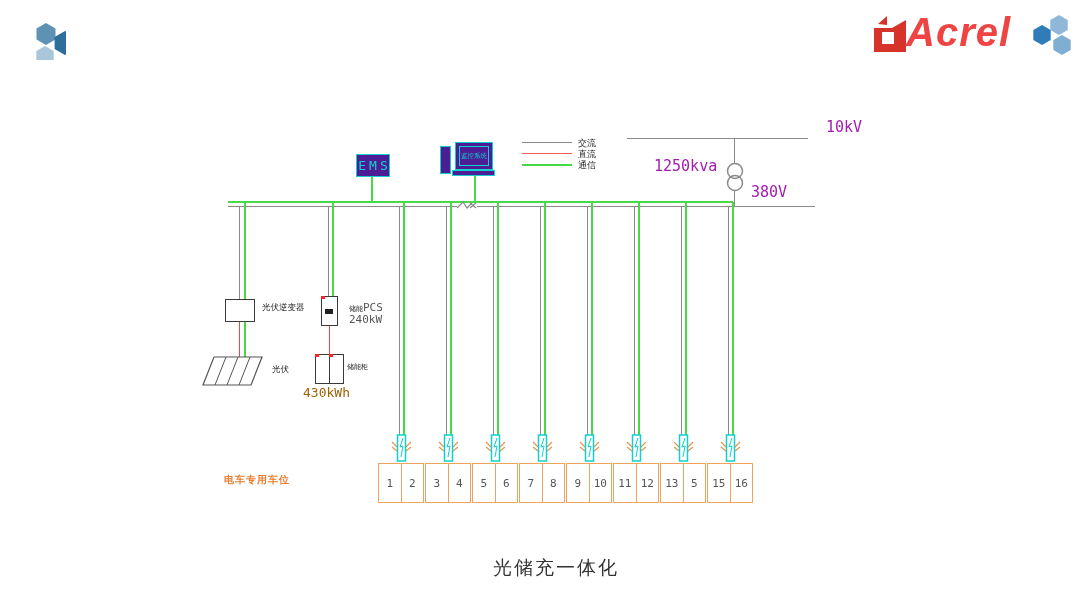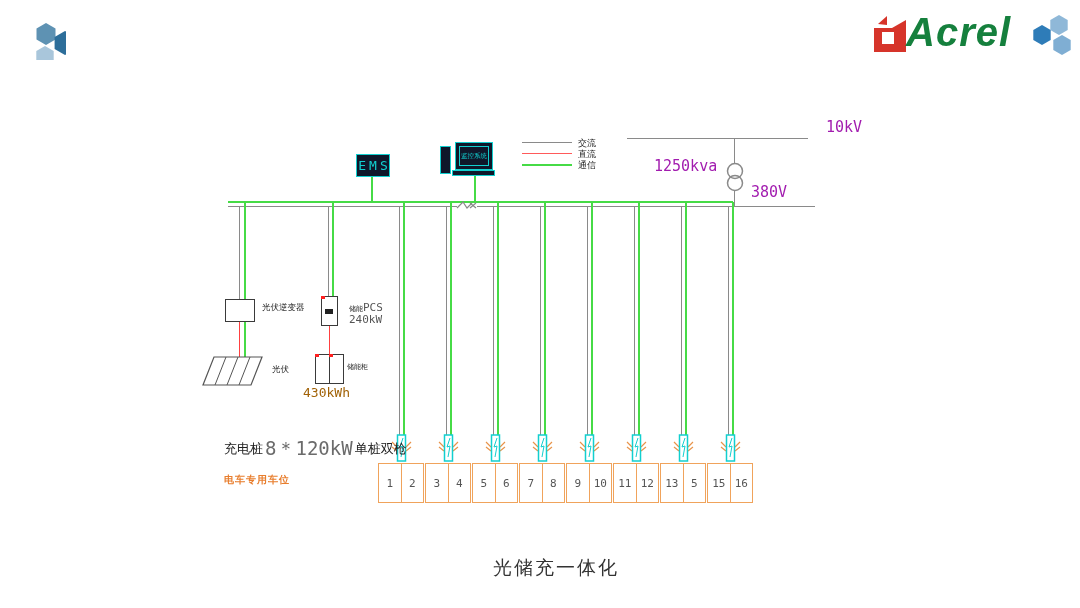--- a/index.html
+++ b/index.html
@@ -3,35 +3,35 @@
 <meta charset="utf-8">
 <style>
   html,body{margin:0;padding:0;background:#fff;}
   #page{position:relative;width:1080px;height:608px;background:#ffffff;overflow:hidden;
         font-family:"Liberation Sans",sans-serif;}
 
   
   .title{position:absolute;left:64px;top:16px;font-family:"Liberation Serif",serif;
          font-weight:700;font-size:28px;color:#111;letter-spacing:2px;white-space:nowrap;}
   .brand{position:absolute;left:906px;top:10px;font-style:italic;font-weight:800;
-         font-size:40px;color:#15803d;letter-spacing:1px;}
+         font-size:40px;color:#ef4444;letter-spacing:1px;}
 
   
   .hline{position:absolute;height:0;border-top:1.5px solid #8A8A8A;}
   .vline{position:absolute;width:0;border-left:1.5px solid #8A8A8A;}
   .hgreen{position:absolute;height:0;border-top:2px solid #46DB46;}
   .vgreen{position:absolute;width:0;border-left:2px solid #46DB46;}
   .vred{position:absolute;width:0;border-left:1.5px solid #FF4040;}
 
   
   .cad{position:absolute;font-family:"DejaVu Sans Mono",monospace;color:#a21caf;white-space:nowrap;}
   .lbl{position:absolute;color:#222;white-space:nowrap;}
 
   
-  .cyanbox{position:absolute;border:1.5px solid #12CFCF;background:#0f172a;box-sizing:border-box;}
+  .cyanbox{position:absolute;border:1.5px solid #12CFCF;background:#4c1d95;box-sizing:border-box;}
   .ems{left:356px;top:154px;width:34px;height:23px;color:#12CFCF;
        font-family:"DejaVu Sans Mono",monospace;font-size:13px;letter-spacing:3px;
        display:flex;align-items:center;justify-content:center;padding-left:3px;}
   .scr-in{position:absolute;left:3px;top:3px;right:3px;bottom:3px;border:1px solid #12CFCF;
           display:flex;align-items:center;justify-content:center;
           color:#12CFCF;font-size:6.5px;white-space:nowrap;}
 
   
   .leg-line{position:absolute;width:50px;height:0;}
   .leg-lbl{position:absolute;font-size:9px;color:#222;white-space:nowrap;}
@@ -221,25 +221,20 @@
     <rect x="7.5" y="2" width="8" height="26" fill="#fff" stroke="#12CFCF" stroke-width="1.5"></rect>
     <polyline points="13,5 10,14 13,13 11,24" fill="none" stroke="#12CFCF" stroke-width="1"></polyline>
   </svg>
   <svg class="gun" style="left:719px" width="23" height="30">
     <path d="M2,9 L7,14 M2,14 L7,18" stroke="#E8944A" stroke-width="1.2" fill="none"></path>
     <path d="M21,9 L16,14 M21,14 L16,18" stroke="#E8944A" stroke-width="1.2" fill="none"></path>
     <rect x="7.5" y="2" width="8" height="26" fill="#fff" stroke="#12CFCF" stroke-width="1.5"></rect>
     <polyline points="13,5 10,14 13,13 11,24" fill="none" stroke="#12CFCF" stroke-width="1"></polyline>
   </svg>
 
-  <div class="charge-label">
-    <span class="cn">充电桩</span>
-    <span class="big">8＊120kW</span>
-    <span class="cn">单桩双枪</span>
-  </div>
   <div class="parking-label">电车专用车位</div>
 
   <div class="park-row">
     <div class="pair">
       <div class="spot">1</div>
       <div class="spot">2</div>
     </div>
     <div class="pair">
       <div class="spot">3</div>
       <div class="spot">4</div>

